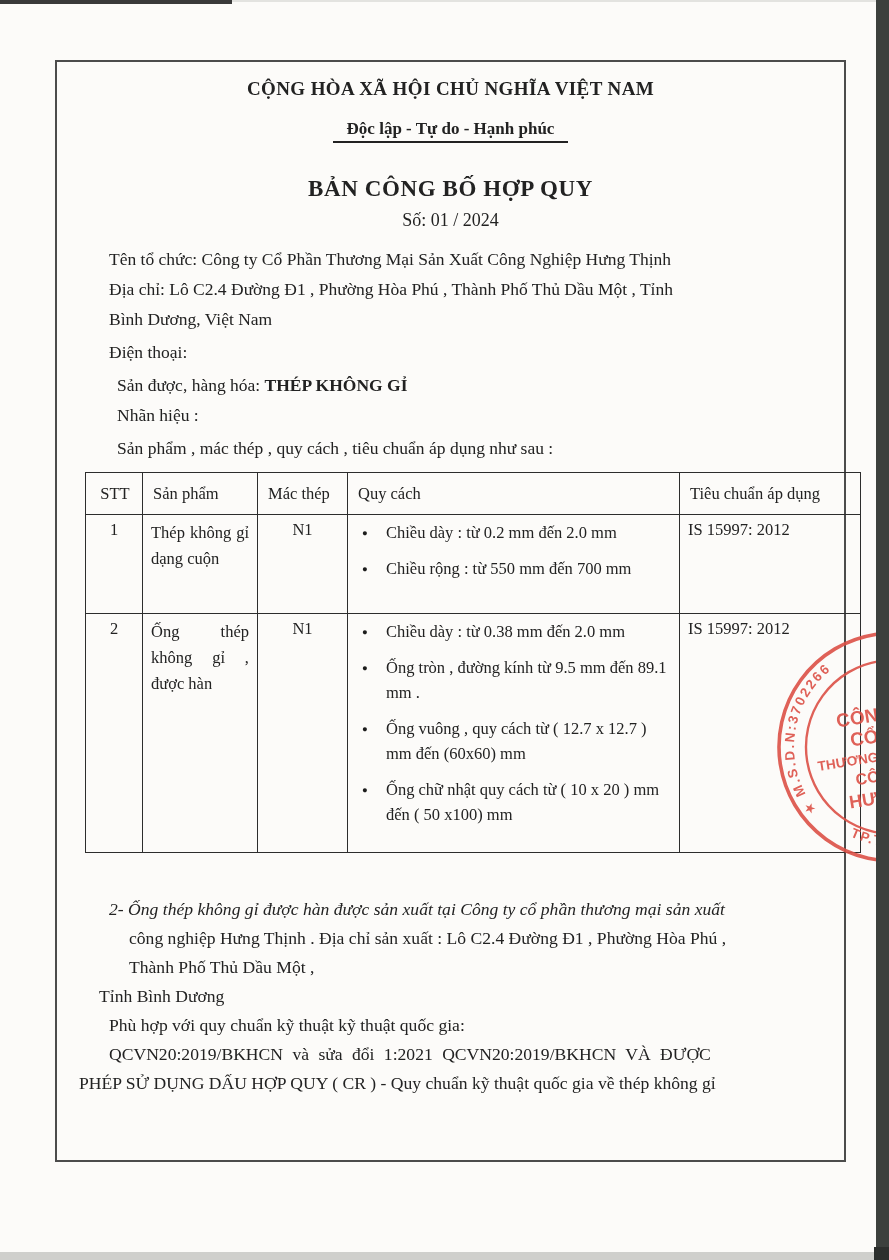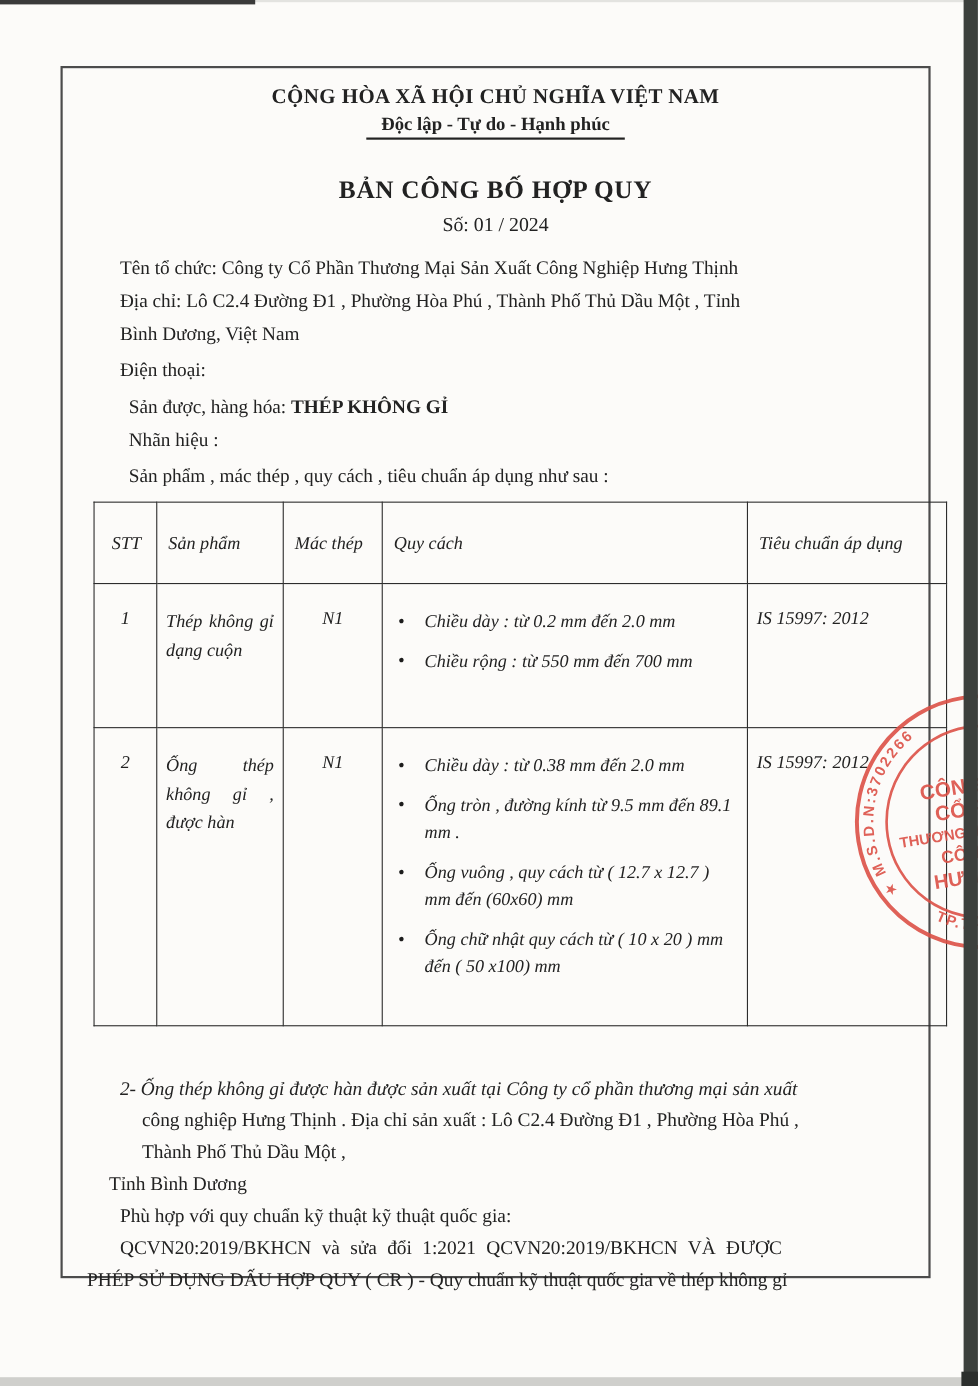--- a/index.html
+++ b/index.html
@@ -18,21 +18,21 @@
   .edge-corner{position:absolute;left:874px;top:1247px;width:15px;height:13px;background:#2c2f2d;z-index:31;}
 
   .frame{
     position:absolute;left:55px;top:60px;width:787px;height:1098px;
     border:2px solid #4c4c4c;background:transparent;
   }
   .content{position:relative;width:100%;height:100%;padding:14px 22px 0 22px;box-sizing:border-box;}
 
   .center{text-align:center;}
   .nat-title{font-size:19px;font-weight:bold;letter-spacing:.4px;margin-top:2px;}
-  .motto-wrap{text-align:center;margin-top:3px;}
+  .motto-wrap{text-align:center;margin-top:19px;}
   .motto{
     display:inline-block;font-size:17px;font-weight:bold;
     padding:0 14px 2px 14px;border-bottom:2px solid #222;
   }
   .doc-title{font-size:23px;font-weight:bold;letter-spacing:.6px;margin-top:33px;}
   .doc-number{font-size:18px;margin-top:8px;}
 
   .info{margin-top:13px;font-size:17.5px;line-height:30px;}
   .pl30{padding-left:30px;}
   .pl38{padding-left:38px;}
@@ -40,21 +40,21 @@
   .pl20{padding-left:20px;}
   .bold{font-weight:bold;}
   .info .spaced{margin-top:3px;}
 
   table.main{
     border-collapse:collapse;margin-top:9px;margin-left:6px;
     width:775px;table-layout:fixed;font-size:16.5px;
   }
   table.main th,table.main td{
     border:1.6px solid #2d2d2d;vertical-align:top;
-    padding:21px 8px;background:transparent;font-style:italic;
+    padding:5px 8px;background:transparent;
   }
   table.main th{font-weight:normal;text-align:left;height:31px;vertical-align:middle;padding-left:10px;}
   td.c{text-align:center;}
   td.stt{padding-top:12px;}
   td.prod{text-align:justify;padding:12px 10px 0 12px;line-height:26px;}
   td.grade{text-align:center;padding-top:12px;}
   td.std{padding:12px 6px 0 10px;}
   td.specs{padding:10px 8px 8px 16px;}
   .spec{
     position:relative;padding-left:30px;margin-bottom:11px;

